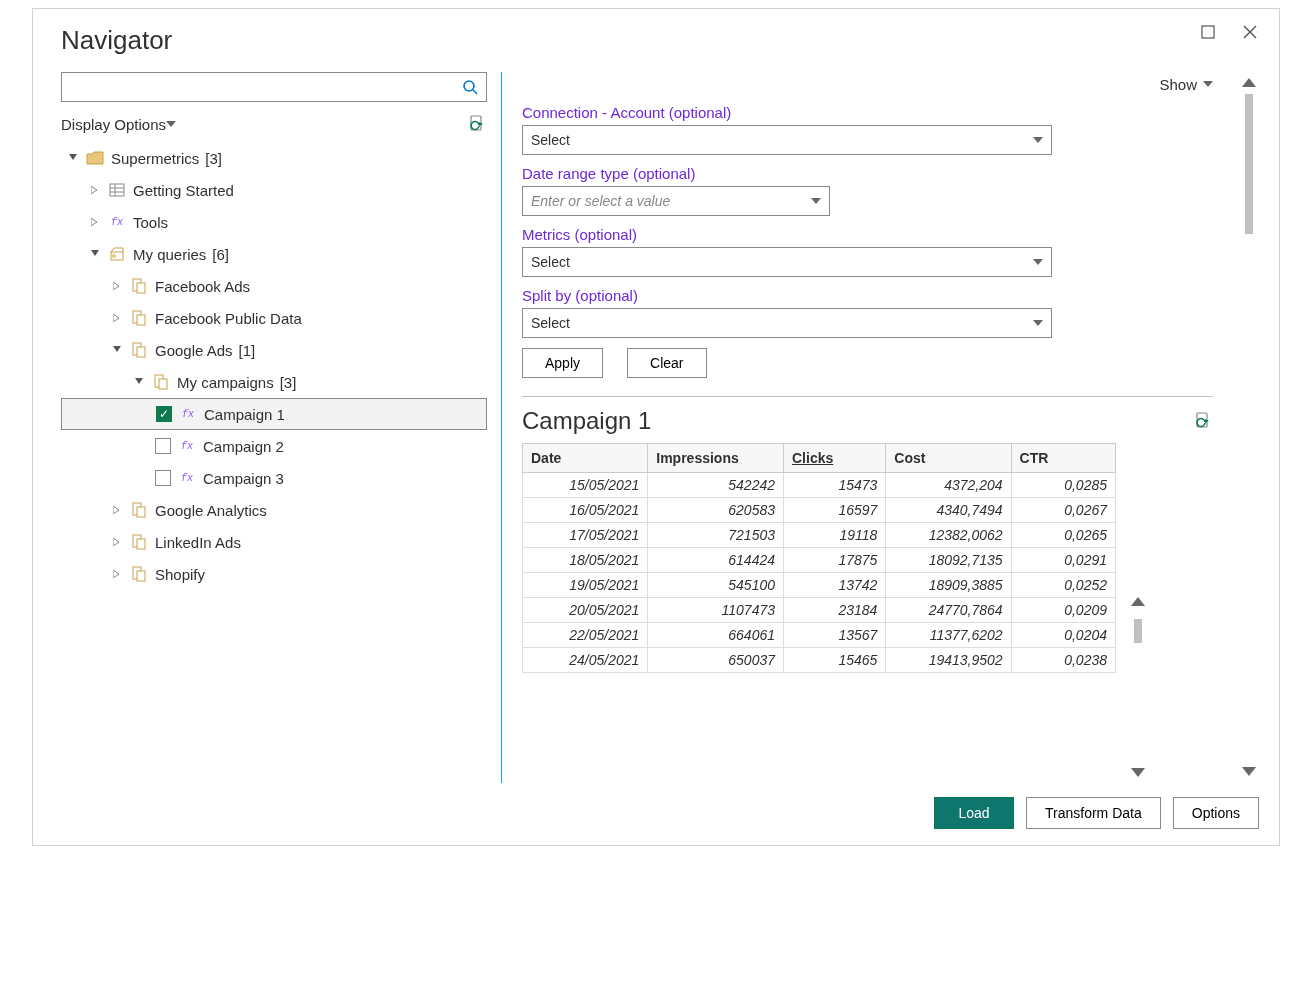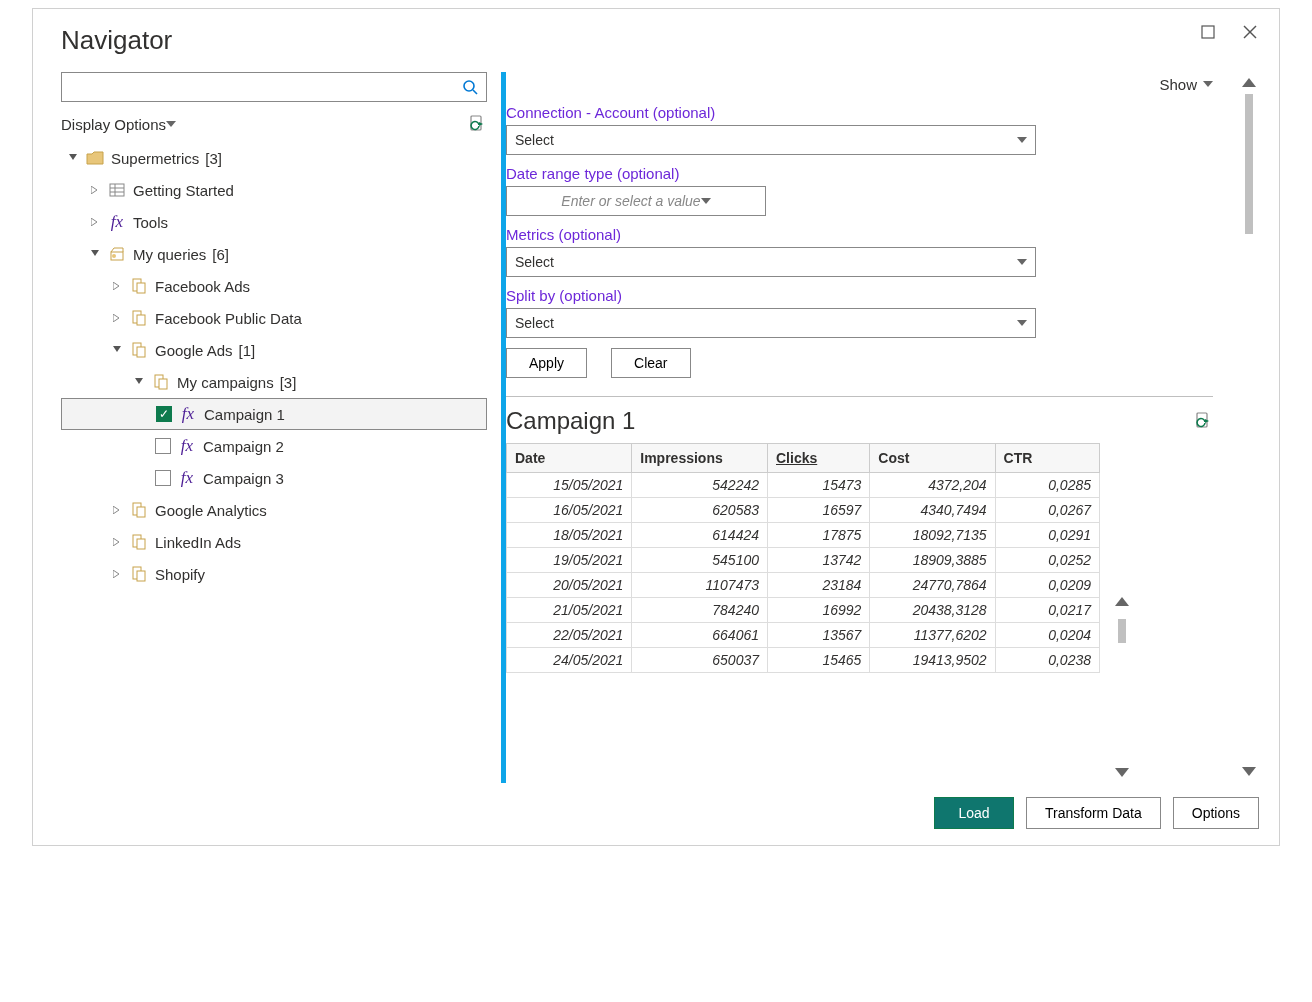--- a/index.html
+++ b/index.html
@@ -43,21 +43,22 @@
   .main {
     display: flex;
     padding: 0 18px 0 28px;
   }
   .left {
     width: 440px;
     padding-right: 14px;
   }
   .right {
     flex: 1;
-    border-left: 5px solid #0ea5e9;
+    border-left: 1px solid #0ea5e9;
+    padding-left: 20px;
     position: relative;
     display: flex;
   }
   .right-content {
     flex: 1;
     padding-right: 16px;
   }
   .searchbox {
     display: flex;
     border: 1px solid #888;
@@ -112,21 +113,21 @@
   .checkbox {
     width: 16px; height: 16px;
     border: 1px solid #888;
     display: flex; align-items: center; justify-content: center;
     font-size: 12px;
     color: #fff;
   }
   .checkbox.checked { background: #0d7a4d; border-color: #0d7a4d; }
   .node-icon { width: 20px; display:flex; justify-content:center; }
   .folder-icon { color: #d7a94b; }
-  .fx-icon { font-style: italic; font-family: Liberation Serif, serif; color: #4c1d95; font-size: 17px; }
+  .fx-icon { font-style: italic; font-family: Liberation Mono, monospace; color: #8b5cf6; font-size: 10px; }
   .data-icon { color: #d7a94b; font-size: 14px; }
   .right-top {
     display: flex;
     justify-content: flex-end;
     align-items: center;
     height: 24px;
     margin-bottom: 8px;
   }
   .showlink {
     font-size: 15px;
@@ -140,21 +141,21 @@
   .select-box {
     width: 530px;
     height: 30px;
     border: 1px solid #888;
     display: flex;
     align-items: center;
     justify-content: space-between;
     padding: 0 8px;
     color: #323130;
   }
-  .select-box.narrow { width: 260px; justify-content: center; }
+  .select-box.narrow { width: 308px; }
   .select-box .placeholder { color: #888; font-style: italic; }
   .btn-row { display: flex; gap: 24px; margin-top: 10px; margin-bottom: 18px; }
   .btn {
     border: 1px solid #888;
     background: #fff;
     padding: 6px 22px;
     font-size: 14px;
     cursor: pointer;
   }
   .preview-header {
@@ -572,46 +573,46 @@
                         <td>0,0285</td>
                       </tr>
                       <tr>
                         <td>16/05/2021</td>
                         <td>620583</td>
                         <td>16597</td>
                         <td>4340,7494</td>
                         <td>0,0267</td>
                       </tr>
                       <tr>
+                        <td>17/05/2021</td>
+                        <td>721503</td>
+                        <td>19118</td>
+                        <td>12382,0062</td>
+                        <td>0,0265</td>
+                      </tr>
+                      <tr>
                         <td>18/05/2021</td>
                         <td>614424</td>
                         <td>17875</td>
                         <td>18092,7135</td>
                         <td>0,0291</td>
                       </tr>
                       <tr>
                         <td>19/05/2021</td>
                         <td>545100</td>
                         <td>13742</td>
                         <td>18909,3885</td>
                         <td>0,0252</td>
                       </tr>
                       <tr>
                         <td>20/05/2021</td>
                         <td>1107473</td>
                         <td>23184</td>
                         <td>24770,7864</td>
                         <td>0,0209</td>
-                      </tr>
-                      <tr>
-                        <td>21/05/2021</td>
-                        <td>784240</td>
-                        <td>16992</td>
-                        <td>20438,3128</td>
-                        <td>0,0217</td>
                       </tr>
                       <tr>
                         <td>22/05/2021</td>
                         <td>664061</td>
                         <td>13567</td>
                         <td>11377,6202</td>
                         <td>0,0204</td>
                       </tr>
                       <tr>
                         <td>24/05/2021</td>

